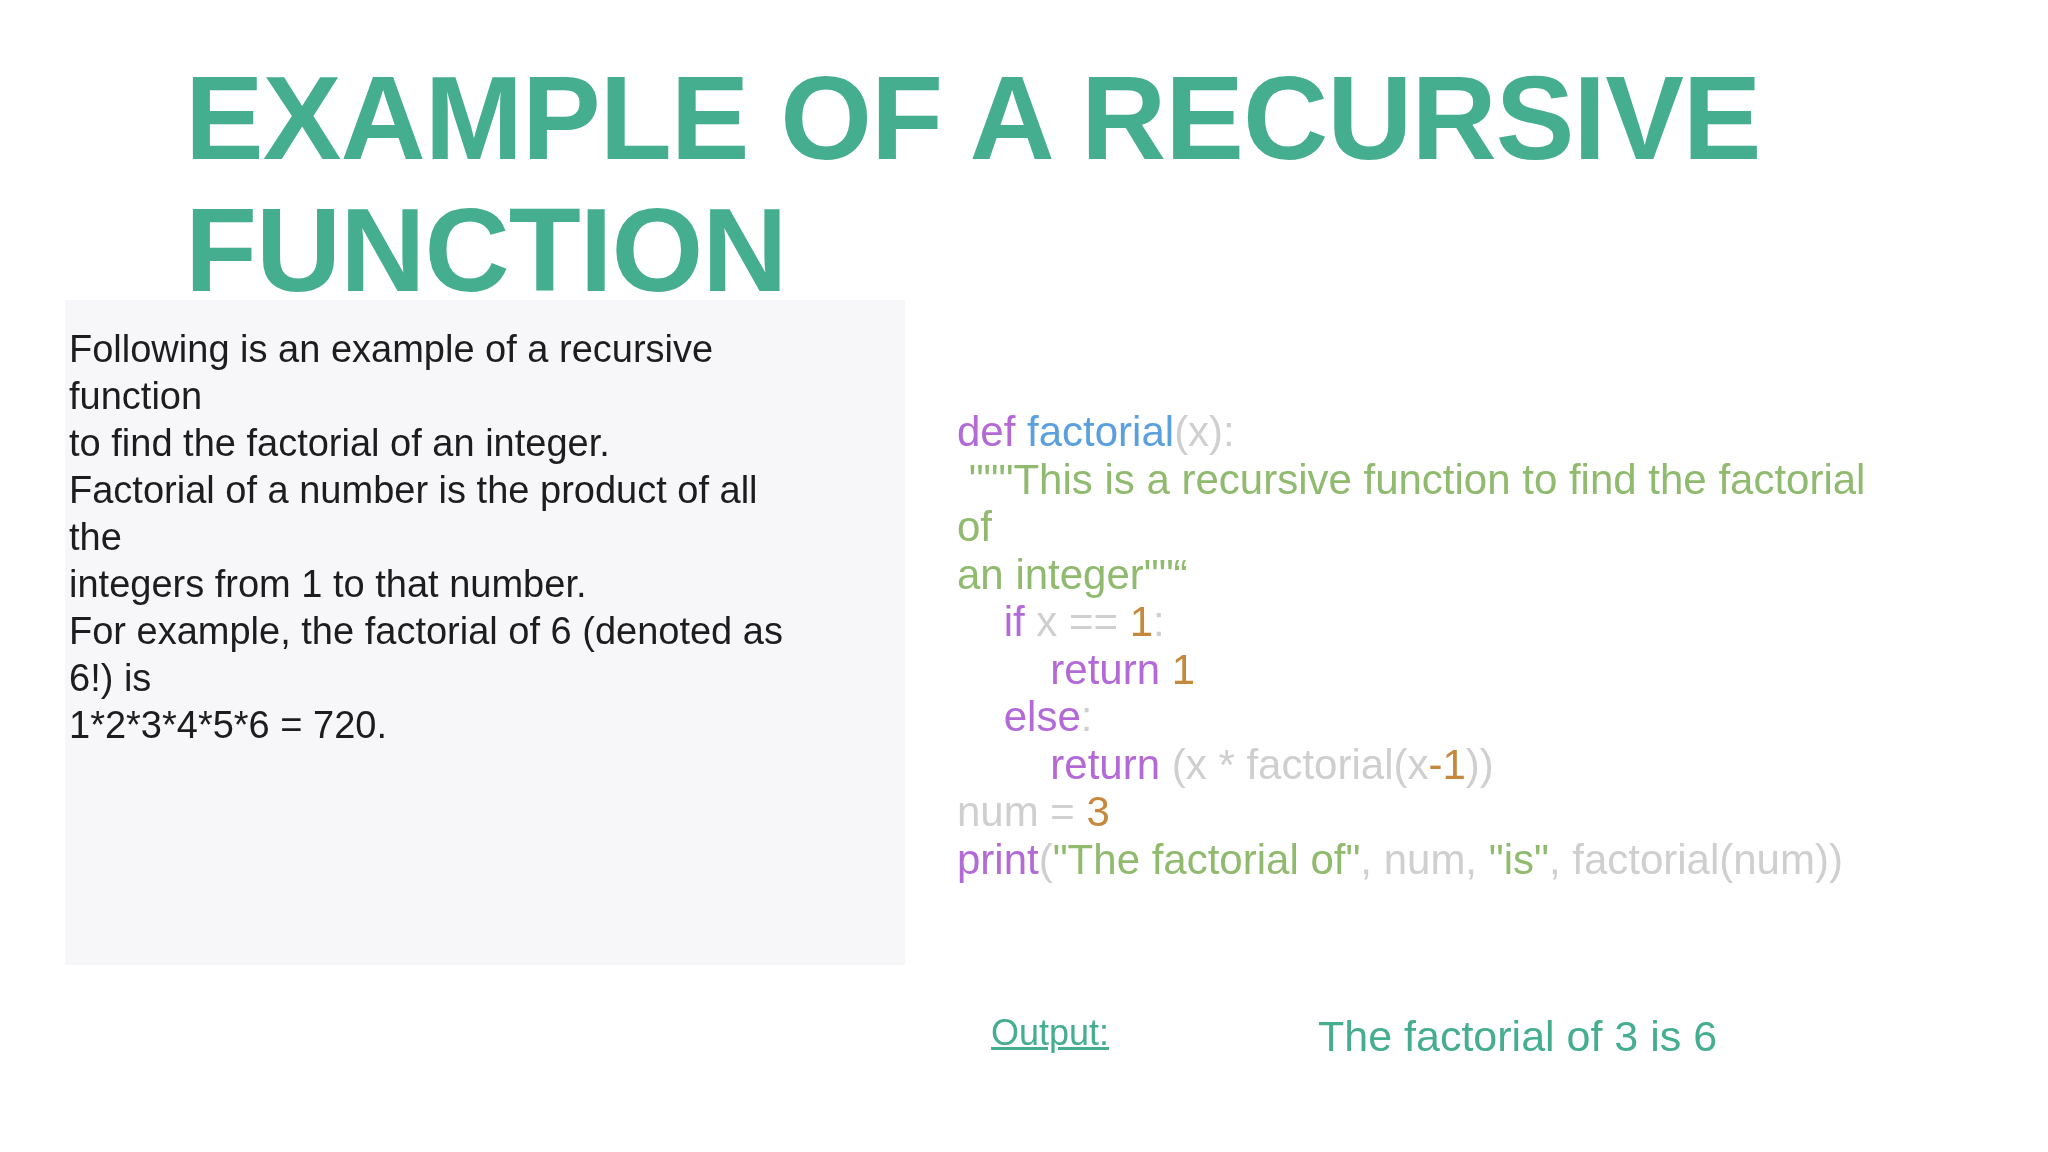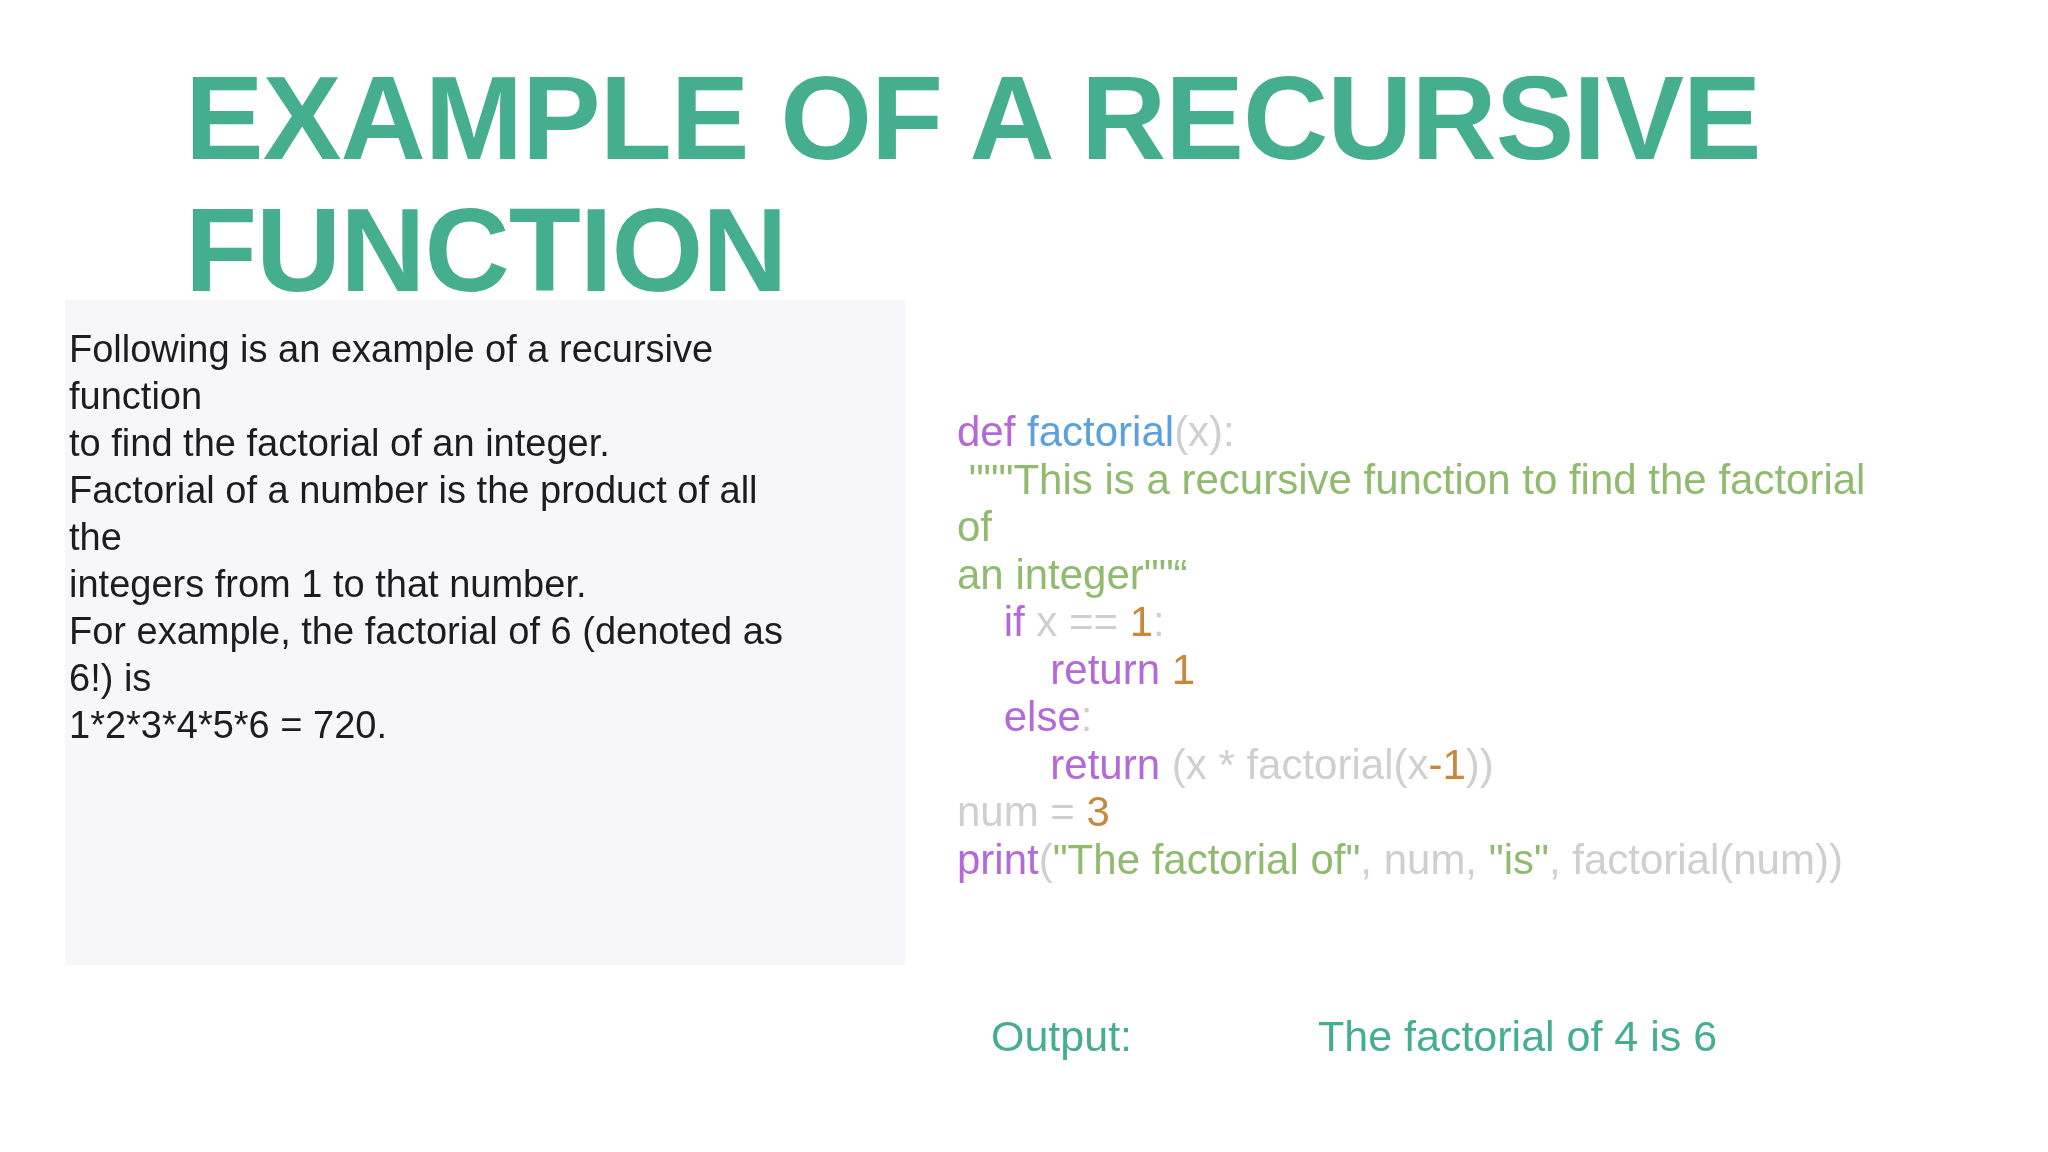--- a/index.html
+++ b/index.html
@@ -66,22 +66,23 @@
   .tok-kw  { color: var(--keyword); }
   .tok-fn  { color: var(--function); }
   .tok-str { color: var(--string); }
   .tok-num { color: var(--number); }
   .tok-pl  { color: var(--muted); }
 
   .output-label {
     position: absolute;
     left: 991px;
     top: 1012px;
-    font-size: 43px;
+    font-size: 36px;
     color: var(--accent);
+    text-decoration: underline;
   }
   .output-value {
     position: absolute;
     left: 1318px;
     top: 1012px;
     font-size: 43px;
     color: var(--accent);
   }
 </style>
 </head>
@@ -101,15 +102,15 @@
 integers from 1 to that number.
 For example, the factorial of 6 (denoted as
 6!) is
 1*2*3*4*5*6 = 720.</div>
   </div>
 
   <div class="code-block"><div class="code-line"><span class="tok-kw">def</span><span class="tok-pl"> </span><span class="tok-fn">factorial</span><span class="tok-pl">(x):</span></div><div class="code-line"><span class="tok-str"> """This is a recursive function to find the factorial</span></div><div class="code-line"><span class="tok-str">of</span></div><div class="code-line"><span class="tok-str">an integer""“</span></div><div class="code-line"><span class="tok-pl">    </span><span class="tok-kw">if</span><span class="tok-pl"> x == </span><span class="tok-num">1</span><span class="tok-pl">:</span></div><div class="code-line"><span class="tok-pl">        </span><span class="tok-kw">return</span><span class="tok-pl"> </span><span class="tok-num">1</span></div><div class="code-line"><span class="tok-pl">    </span><span class="tok-kw">else</span><span class="tok-pl">:</span></div><div class="code-line"><span class="tok-pl">        </span><span class="tok-kw">return</span><span class="tok-pl"> (x * factorial(x</span><span class="tok-num">-1</span><span class="tok-pl">))</span></div><div class="code-line"><span class="tok-pl">num = </span><span class="tok-num">3</span></div><div class="code-line"><span class="tok-kw">print</span><span class="tok-pl">(</span><span class="tok-str">"The factorial of"</span><span class="tok-pl">, num, </span><span class="tok-str">"is"</span><span class="tok-pl">, factorial(num))</span></div></div>
 
   <div class="output-label">Output:</div>
 
-  <div class="output-value">The factorial of 4 is 6</div>
+  <div class="output-value">The factorial of 3 is 6</div>
 
 </div>
 
 </body></html>

